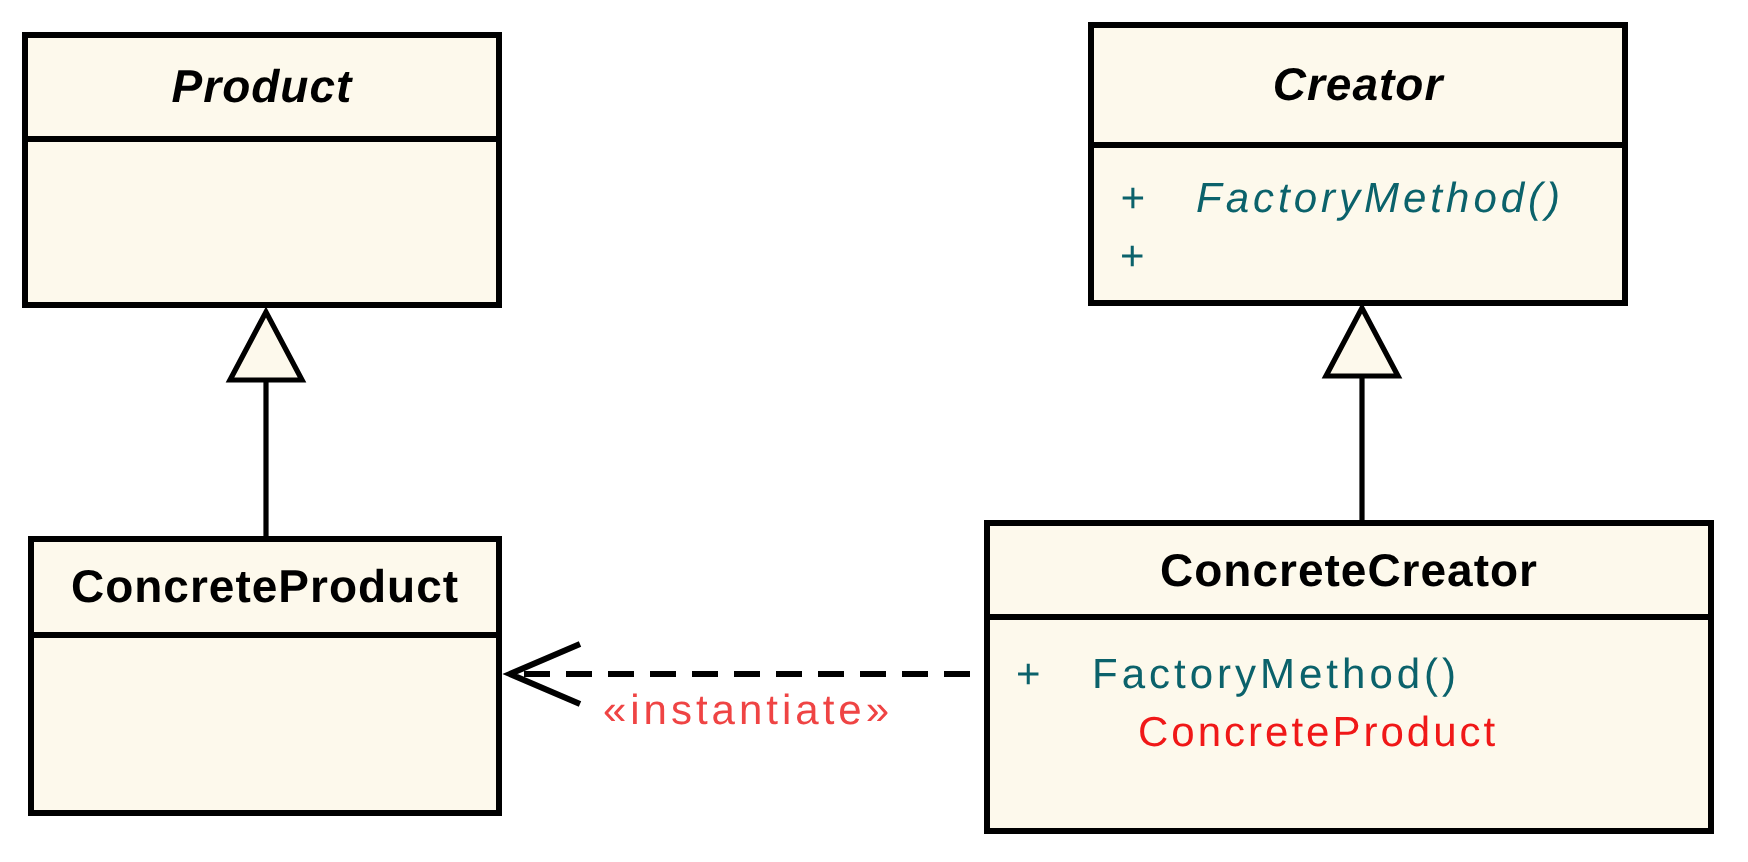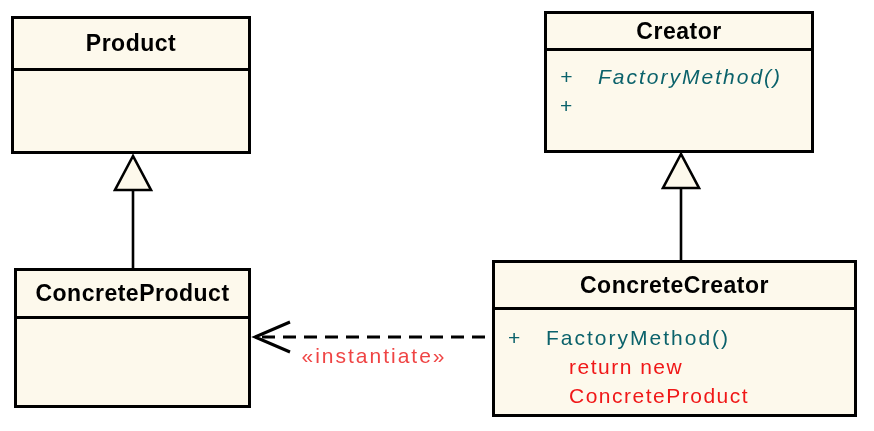--- a/index.html
+++ b/index.html
@@ -34,21 +34,21 @@
     display: flex;
     align-items: center;
     justify-content: center;
     border-bottom: 3px solid var(--class-border);
     font-weight: bold;
     font-size: 23px;
     letter-spacing: 0.5px;
     color: var(--title-text);
     white-space: nowrap;
   }
-  .abstract .uml-title { }
+  .abstract .uml-title { font-style: italic; }
   .uml-body { width: 100%; }
   .uml-method {
     display: flex;
     align-items: center;
     height: 29px;
     padding-left: 13px;
     font-size: 21px;
     letter-spacing: 2px;
     color: var(--method-text);
     white-space: nowrap;
@@ -99,21 +99,21 @@
       <polyline points="290,322 255,337 290,352" fill="none" stroke="#000000" stroke-width="3"></polyline>
     </g>
   </svg>
 
   <div class="uml-class abstract" style="left:11px; top:16px; width:240px; height:138px;">
     <div class="uml-title" style="height:52px;">Product</div>
     <div class="uml-body"></div>
   </div>
 
   <div class="uml-class abstract" style="left:544px; top:11px; width:270px; height:142px;">
-    <div class="uml-title" style="height:37px;">Creator</div>
+    <div class="uml-title" style="height:60px;">Creator</div>
     <div class="uml-body" style="padding-top:11px;">
       <div class="uml-method italic">
         <span class="vis">+</span>
         <span class="mlabel">FactoryMethod()</span>
       </div>
       <div class="uml-method">
         <span class="vis">+</span>
       </div>
     </div>
   </div>
@@ -123,20 +123,19 @@
     <div class="uml-body"></div>
   </div>
 
   <div class="uml-class" style="left:492px; top:260px; width:365px; height:157px;">
     <div class="uml-title" style="height:47px;">ConcreteCreator</div>
     <div class="uml-body" style="padding-top:13px;">
       <div class="uml-method">
         <span class="vis">+</span>
         <span class="mlabel">FactoryMethod()</span>
       </div>
-      <div class="code-note-line">return new</div>
       <div class="code-note-line">ConcreteProduct</div>
     </div>
   </div>
 
   <div class="edge-label" style="left:288px; top:344px; width:172px;">«instantiate»</div>
 
 </div>
 
 </body></html>

